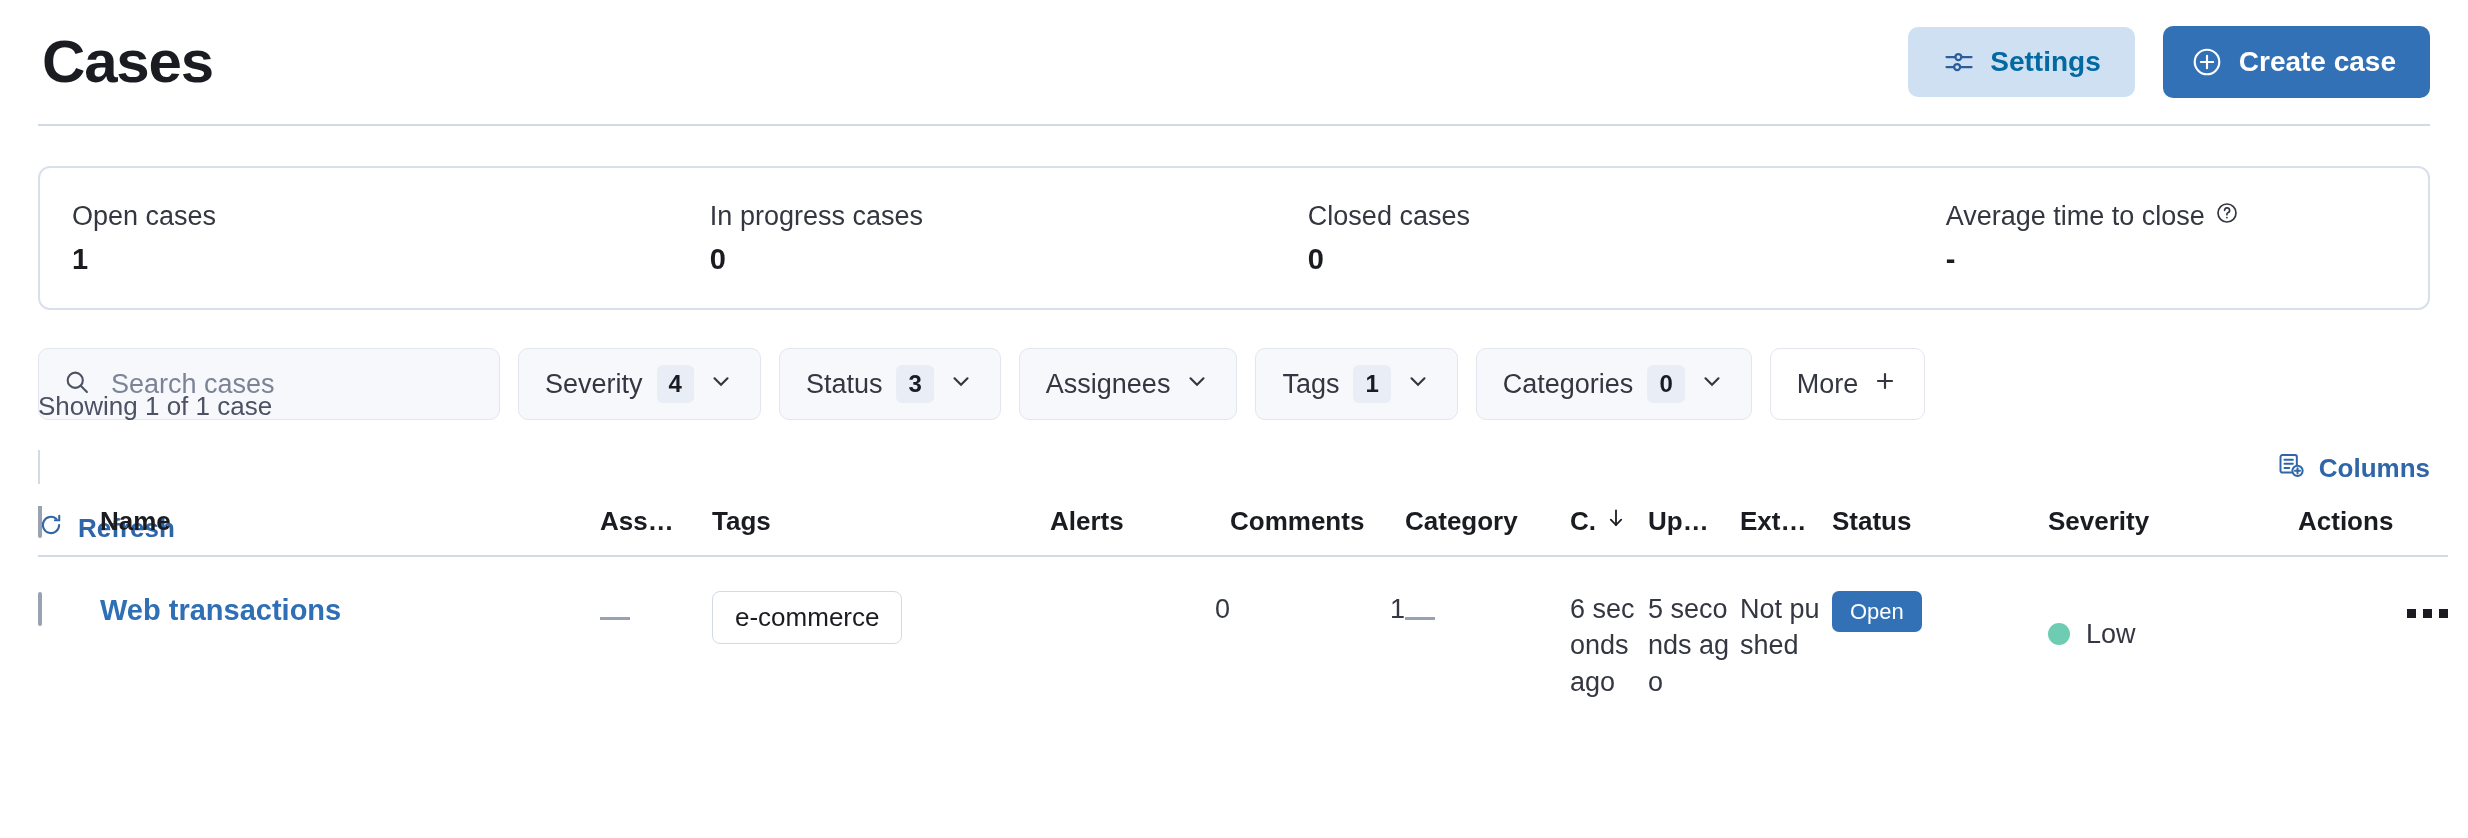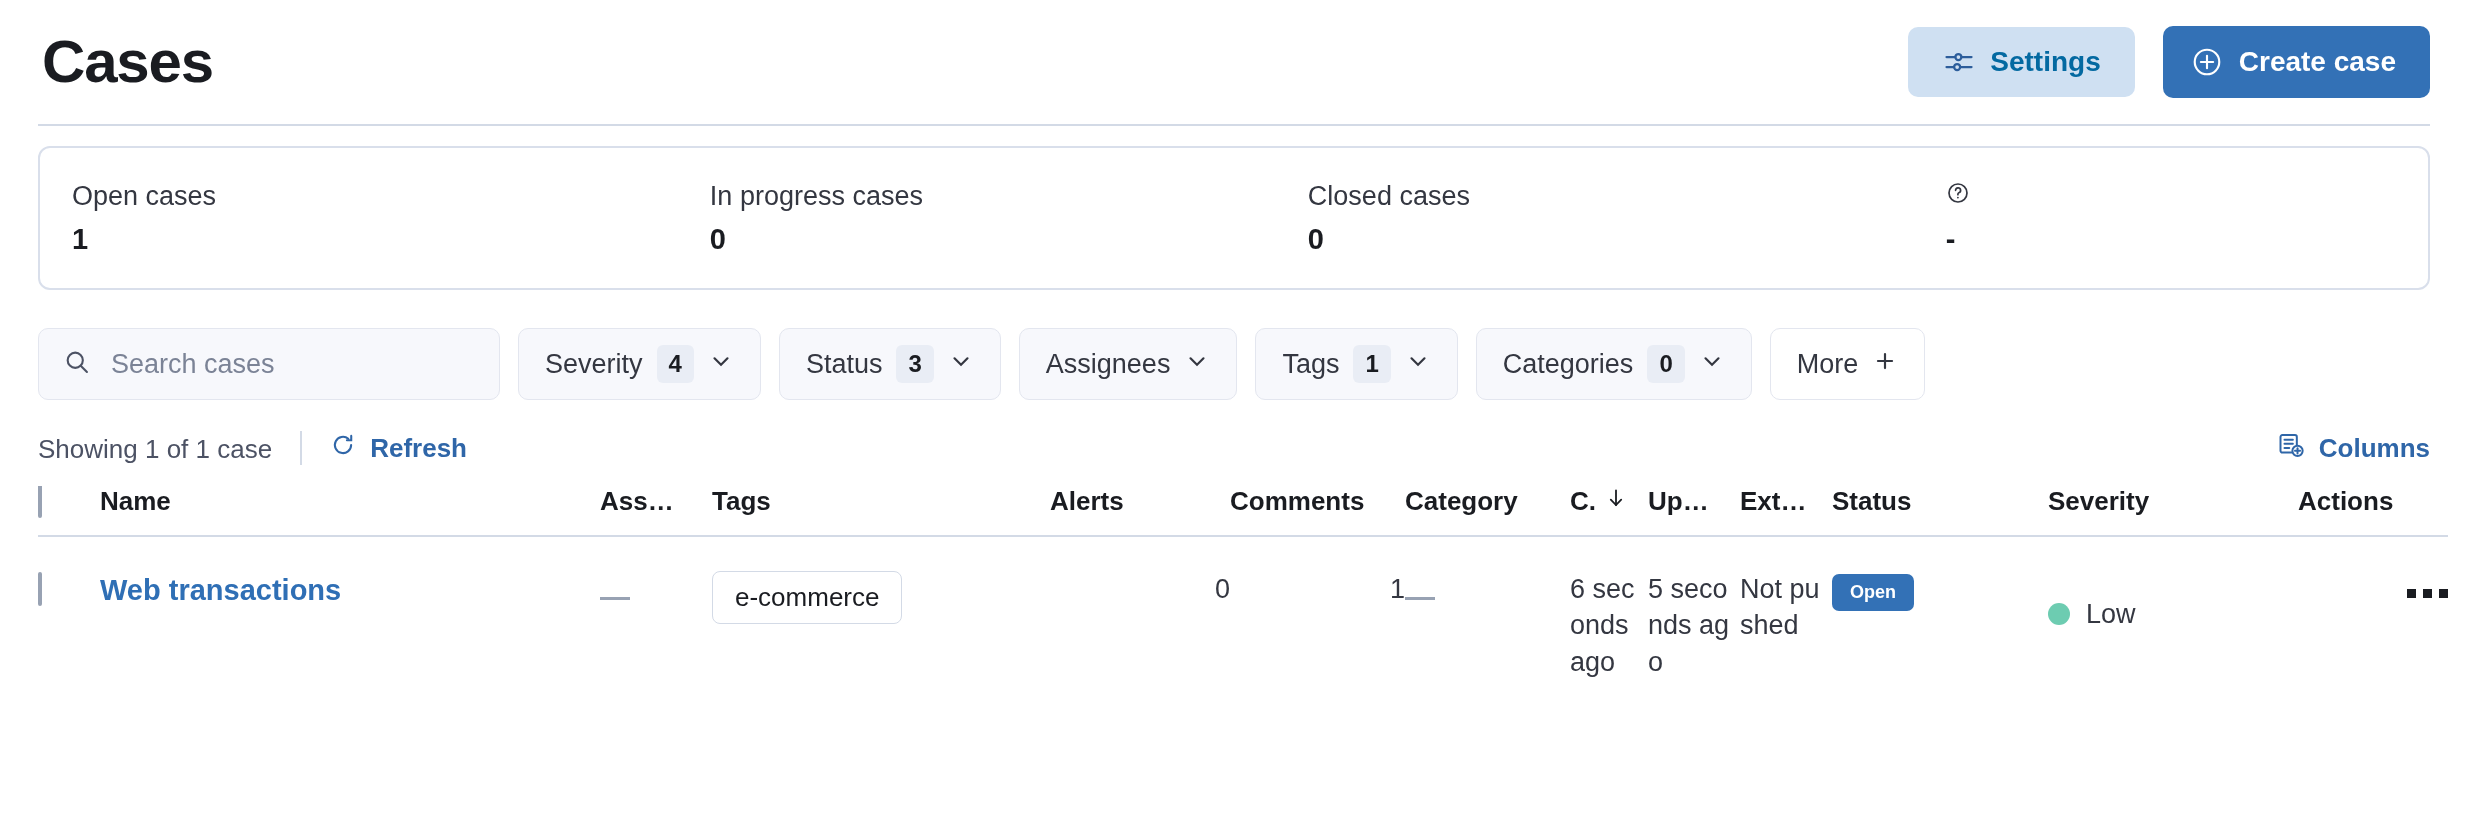--- a/index.html
+++ b/index.html
@@ -65,21 +65,21 @@
   .btn-create {
     background: #36699f;
     background: #3371b6;
     color: #ffffff;
     padding: 20px 34px 20px 28px;
   }
   .btn svg { display: block; }
 
   
   .stats-panel {
-    margin-top: 20px;
+    margin-top: 40px;
     border: 2px solid #d9dfeb;
     border-radius: 12px;
     height: 144px;
     display: flex;
     align-items: center;
     box-sizing: border-box;
   }
   .stat {
     padding-left: 32px;
     box-sizing: border-box;
@@ -164,24 +164,25 @@
   
   .table-meta {
     margin-top: 26px;
     display: flex;
     align-items: center;
     justify-content: space-between;
     height: 44px;
   }
   .meta-left {
     display: flex;
-    align-items: flex-end;
+    align-items: flex-start;
     gap: 28px;
     font-size: 26px;
     color: #4c5264;
+    flex-direction: column;
   }
   .meta-divider {
     width: 2px;
     height: 34px;
     background: #d3dae6;
   }
   .refresh-link, .columns-link {
     display: inline-flex;
     align-items: center;
     gap: 14px;
@@ -262,22 +263,22 @@
     padding: 8px 22px;
     font-size: 26px;
     color: #1a1c21;
     background: #ffffff;
     white-space: nowrap;
   }
   .status-badge {
     display: inline-block;
     background: #3371b6;
     color: #ffffff;
-    font-size: 18px;
-    font-weight: bold;
+    font-size: 22px;
+    font-weight: normal;
     border-radius: 7px;
     padding: 8px 18px;
     line-height: 1.15;
   }
   .severity-cell {
     display: flex;
     align-items: center;
     gap: 16px;
     white-space: nowrap;
     margin-top: 25px;
@@ -347,20 +348,21 @@
     <div class="stat">
       <div class="stat-label">In progress cases</div>
       <div class="stat-value">0</div>
     </div>
     <div class="stat">
       <div class="stat-label">Closed cases</div>
       <div class="stat-value">0</div>
     </div>
     <div class="stat">
       <div class="stat-label">
+        <span>Average time to close</span>
         <span class="help-icon">
           <svg width="24" height="24" viewBox="0 0 24 24" fill="none" stroke="#343741" stroke-width="1.7">
             <circle cx="12" cy="12" r="9"></circle>
             <path d="M9.6 9.3a2.5 2.5 0 1 1 3.2 2.5c-.7.3-.9.8-.9 1.5v.4" stroke-linecap="round"></path>
             <circle cx="11.9" cy="16.6" r="0.9" fill="#343741" stroke="none"></circle>
           </svg>
         </span>
       </div>
       <div class="stat-value">-</div>
     </div>

